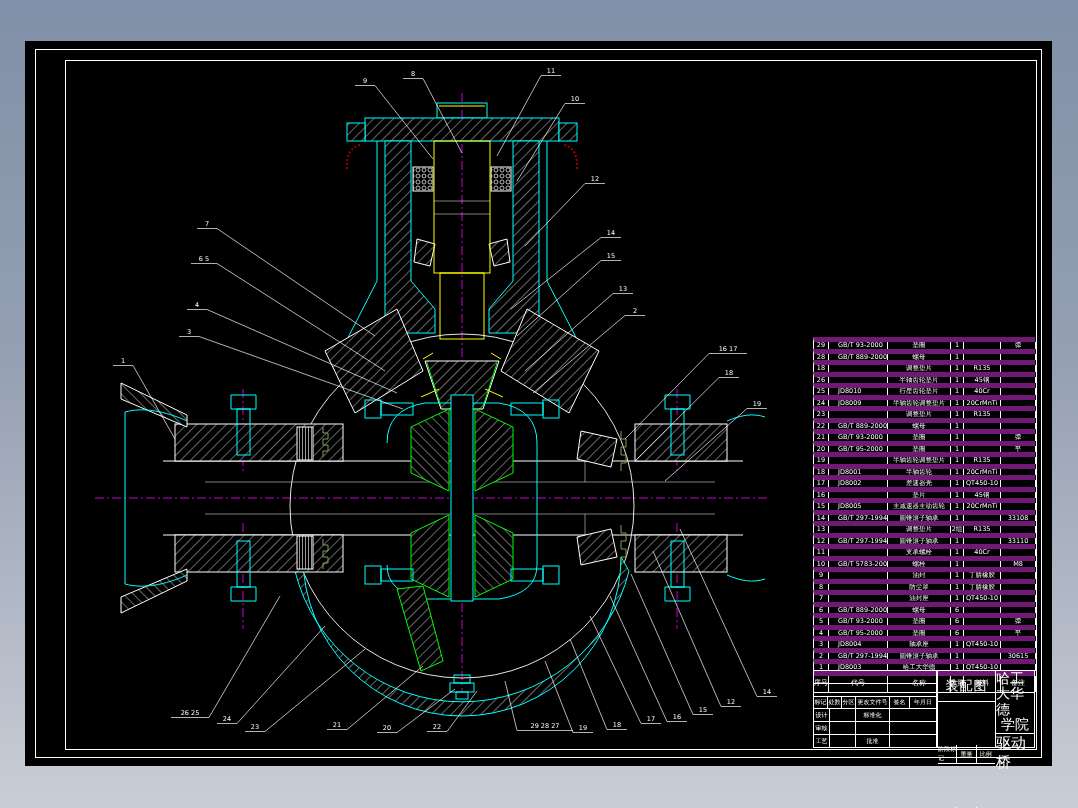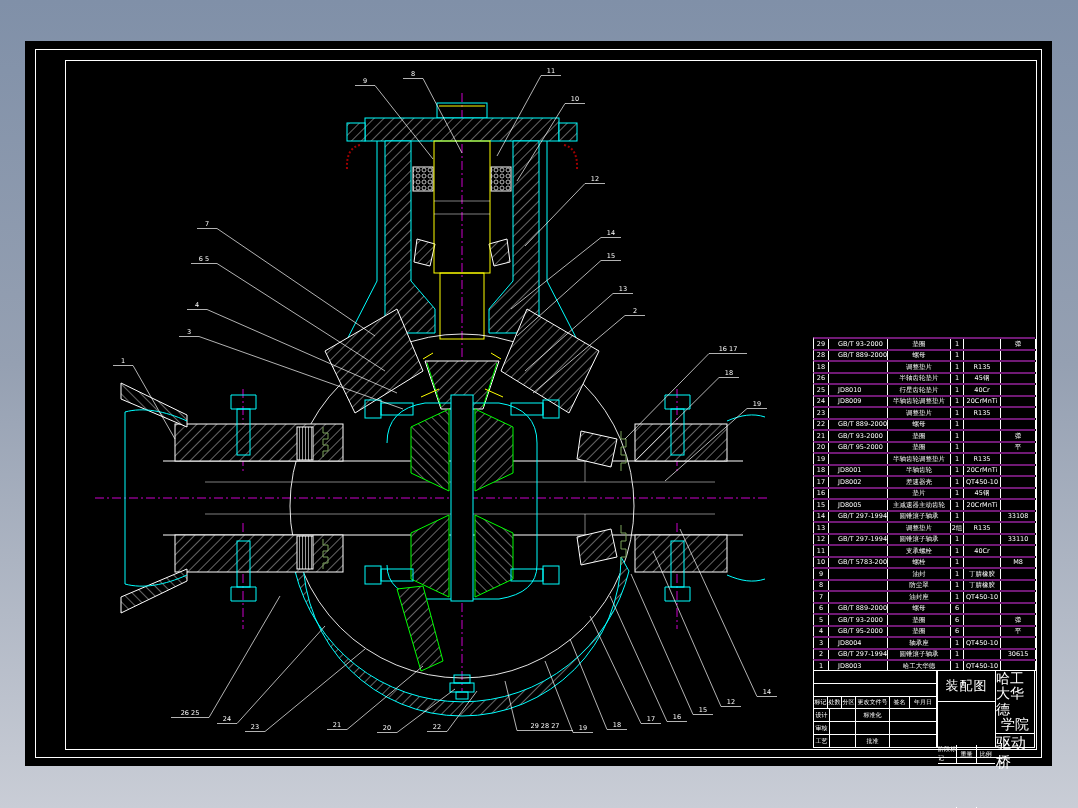--- a/index.html
+++ b/index.html
@@ -6,21 +6,21 @@
   .stage{position:relative;width:1078px;height:808px;overflow:hidden;
          background:linear-gradient(180deg,#8090a8 0%,#95a0b2 45%,#c9cdd6 100%);
          font-family:"DejaVu Sans","Liberation Sans",sans-serif;}
   .canvas{position:absolute;left:25px;top:41px;width:1027px;height:725px;background:#000;}
   .frame-outer{position:absolute;left:10px;top:8px;width:1005px;height:707px;border:1px solid #fff;}
   .frame-inner{position:absolute;left:40px;top:19px;width:970px;height:688px;border:1px solid #fff;}
   svg{position:absolute;left:0;top:0;}
   
   .bom{position:absolute;left:788px;top:296px;width:222px;color:#fff;font-size:6.5px;line-height:1;}
   .bom-row{display:grid;grid-template-columns:15px 59px 63px 13px 37px 35px;height:11.5px;
-           border-left:1px solid #fff;border-top:2px solid #701a75;box-sizing:border-box;}
+           border-left:1px solid #fff;border-top:5px solid #701a75;box-sizing:border-box;}
   .bom-row>div{border-right:1px solid #fff;overflow:hidden;white-space:nowrap;
                display:flex;align-items:center;justify-content:center;padding:0 1px;box-sizing:border-box;}
   .bom-row>div.cl{justify-content:flex-start;margin-left:8px;}
   .bom-head{height:22px;border-bottom:1px solid #fff;font-size:7px;}
   
   .tblock{position:absolute;left:788px;top:629px;width:222px;height:78px;color:#fff;
           border:1px solid #fff;box-sizing:border-box;display:flex;font-size:6px;}
   .tb-left{width:123px;border-right:1px solid #fff;display:flex;flex-direction:column;}
   .tb-left .r{display:flex;flex:1;border-bottom:1px solid #fff;}
   .tb-left .r:last-child{border-bottom:none;}
@@ -493,20 +493,28 @@
           <div>30615</div>
         </div>
         <div class="bom-row">
           <div>1</div>
           <div class="cl">JD8003</div>
           <div>哈工大华德</div>
           <div>1</div>
           <div>QT450-10</div>
           <div></div>
         </div>
+        <div class="bom-row bom-head">
+          <div>序号</div>
+          <div>代号</div>
+          <div>名称</div>
+          <div>数量</div>
+          <div>材料</div>
+          <div>备注</div>
+        </div>
       </div>
 
     <div class="tblock">
       <div class="tb-left">
         <div class="r">
             <div class="c" style="flex:1"></div>
           </div>
         <div class="r">
             <div class="c" style="flex:1"></div>
           </div>

